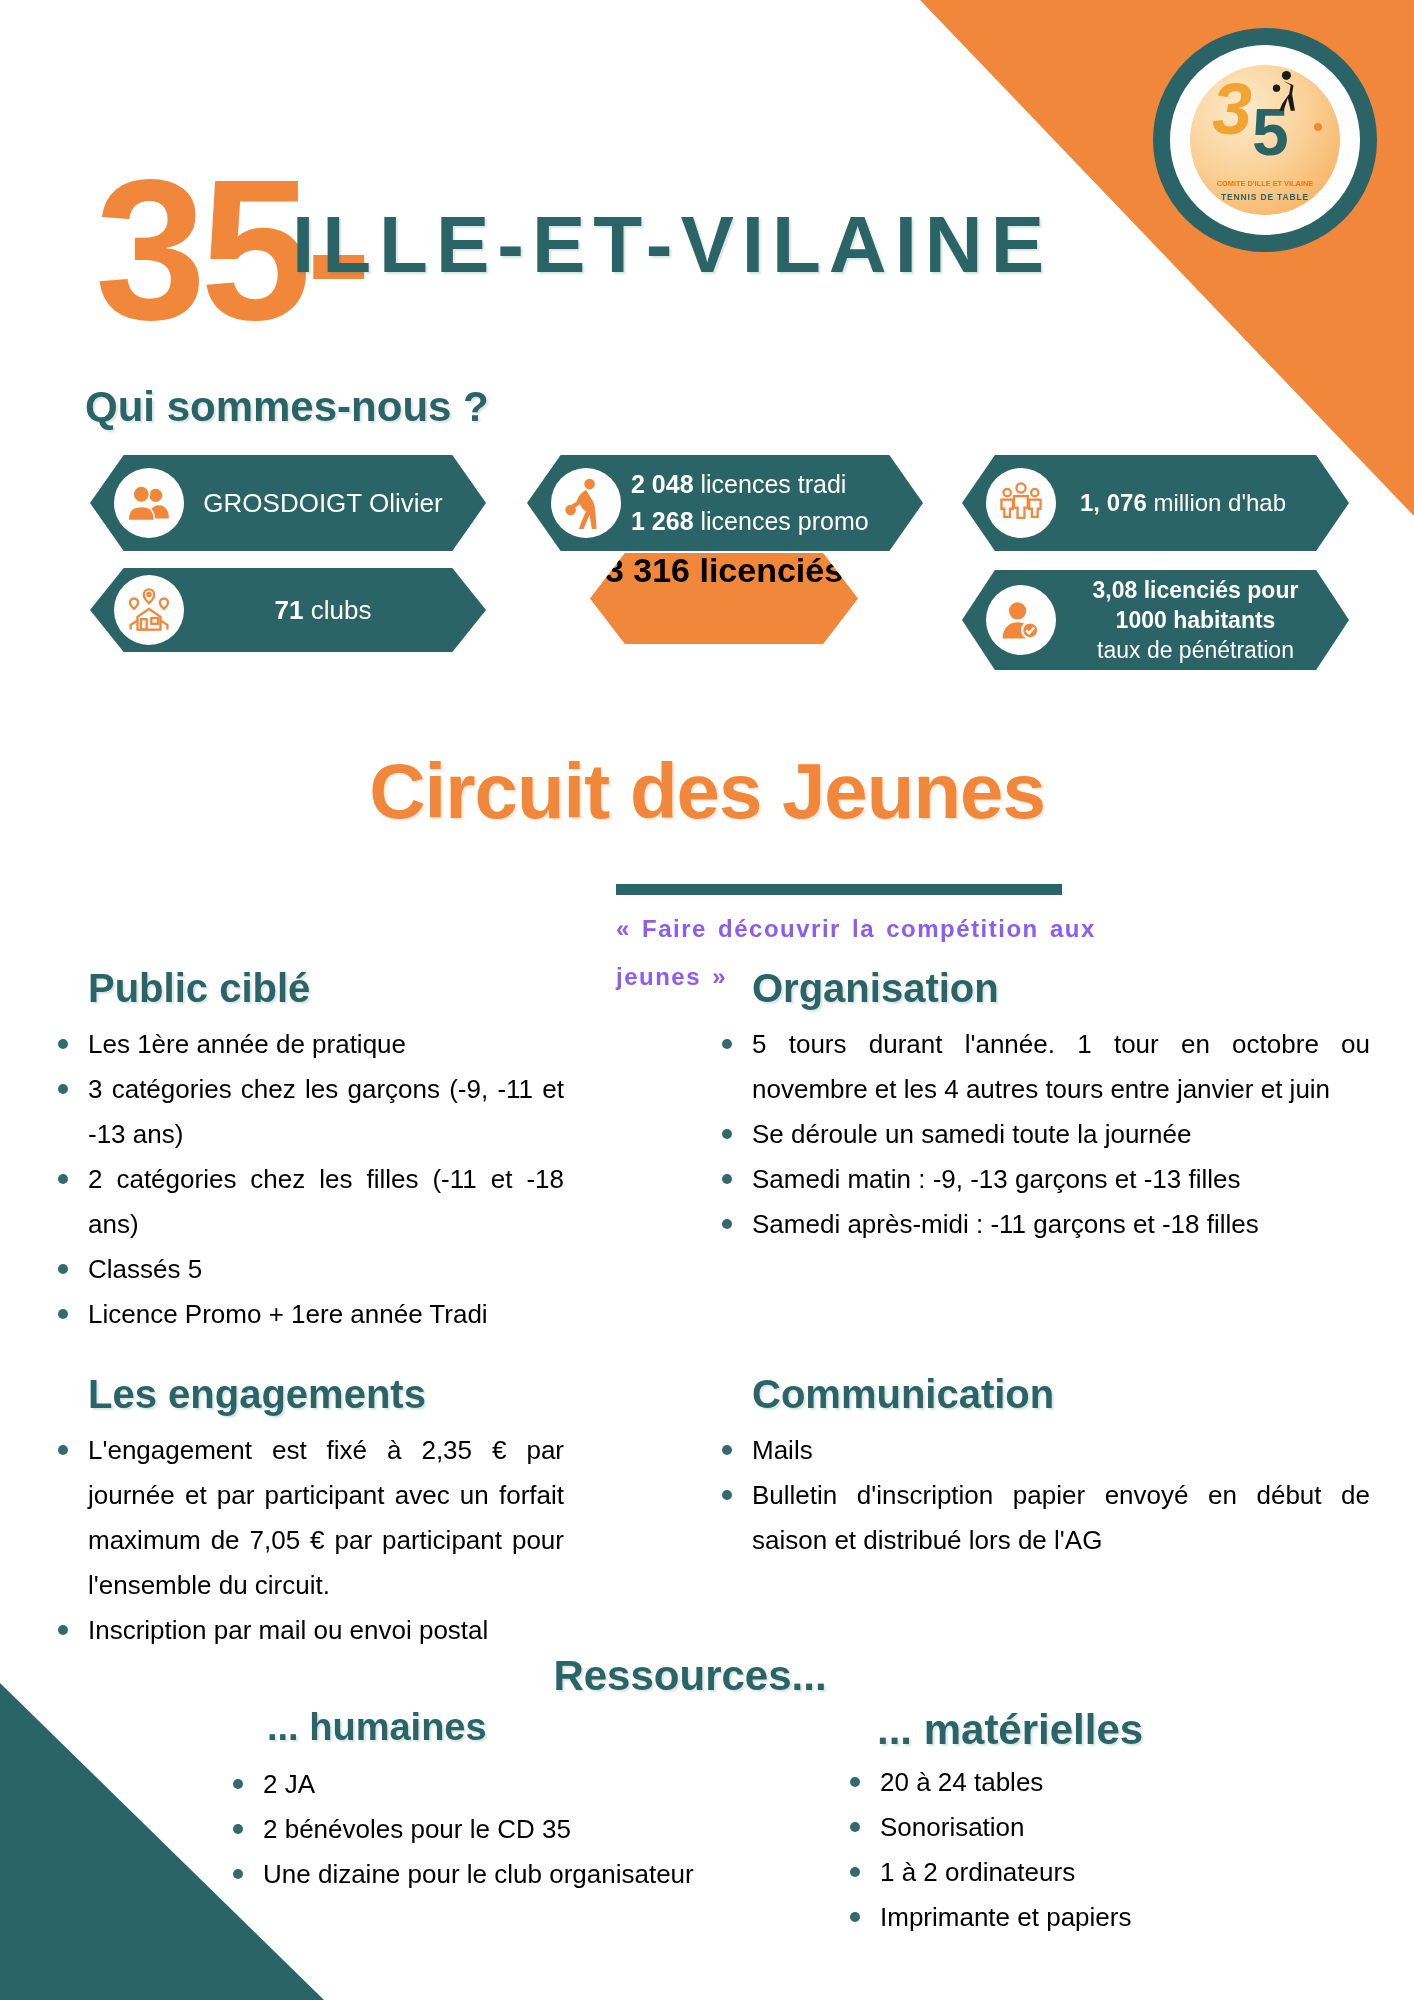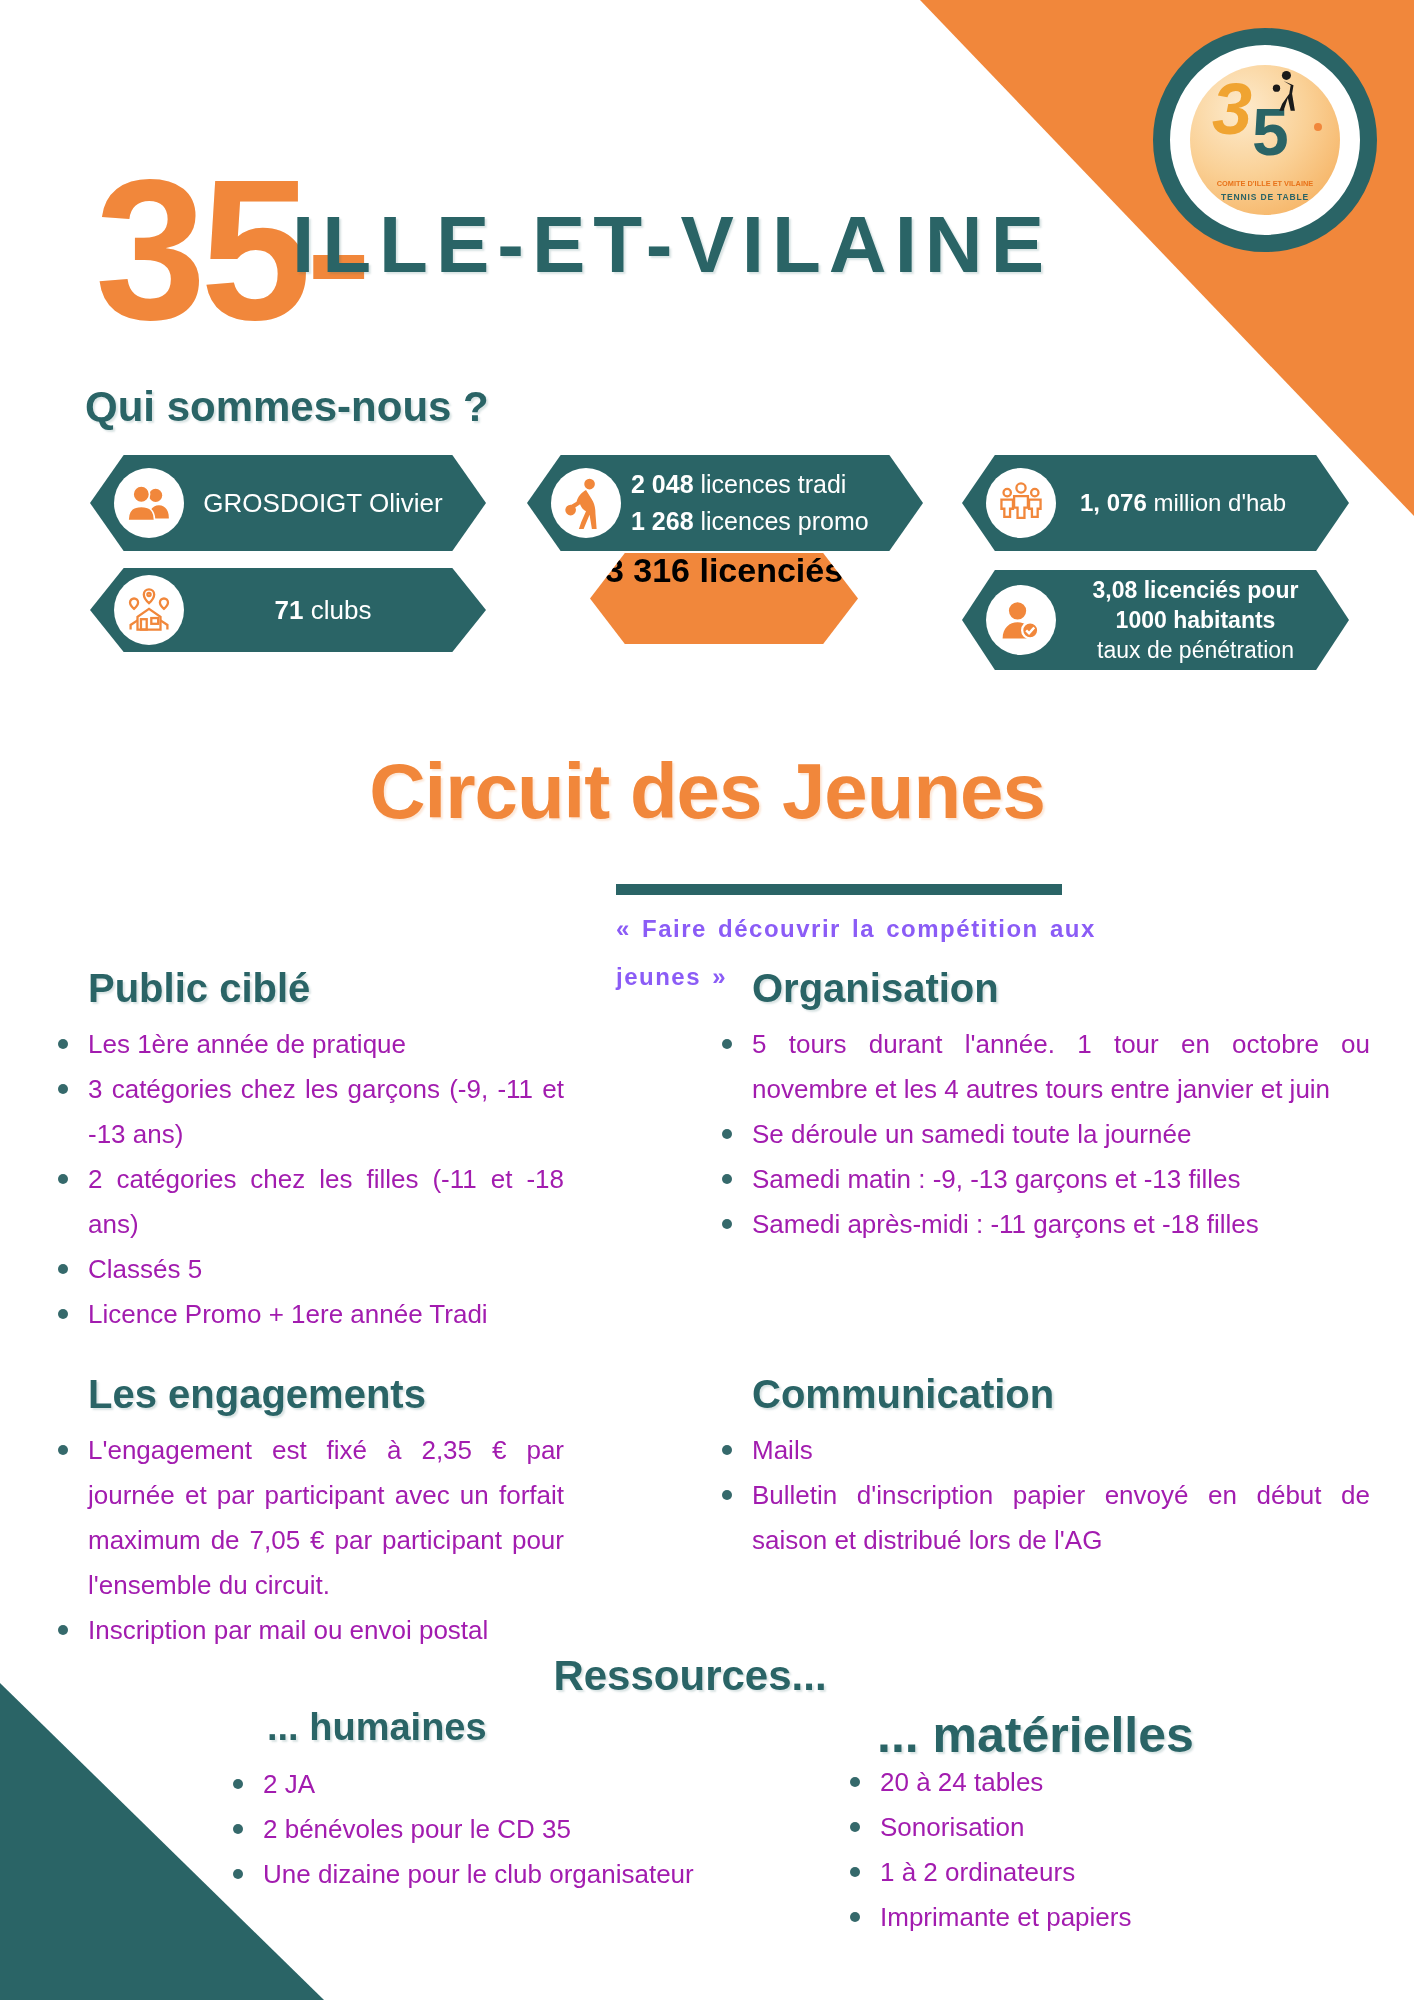--- a/index.html
+++ b/index.html
@@ -72,38 +72,38 @@
     text-shadow:2px 2px 2px rgba(241,135,59,.2);}
   #title-bar{left:616px;top:884px;width:446px;height:11px;background:#2A6466;}
   #quote{left:616px;top:905px;width:520px;font-size:24px;font-weight:bold;color:#8b5cf6;
     letter-spacing:1.5px;word-spacing:3px;line-height:48px;}
   #quote span{display:block;}
 
   
   .sec-h{position:absolute;font-size:40px;font-weight:bold;color:#2A6466;
     text-shadow:2px 2px 2px rgba(42,100,102,.18);}
   ul.blist{position:absolute;margin:0;padding:0;list-style:none;
-    font-size:26px;line-height:45px;color:#a21caf;}
+    font-size:26px;line-height:45px;color:#000000;}
   ul.blist li{position:relative;padding-left:38px;}
   ul.blist li::before{content:"";position:absolute;left:8px;top:17px;width:10px;height:10px;
     border-radius:50%;background:#35696B;}
   ul.blist li.just{text-align:justify;}
   #h-public{left:88px;top:966px;}
   #ul-public{left:50px;top:1022px;width:514px;}
   #h-org{left:752px;top:966px;}
   #ul-org{left:714px;top:1022px;width:656px;}
   #h-eng{left:88px;top:1372px;}
   #ul-eng{left:50px;top:1428px;width:514px;}
   #h-comm{left:752px;top:1372px;}
   #ul-comm{left:714px;top:1428px;width:656px;}
 
   
   #h-resources{left:0;width:1380px;top:1652px;text-align:center;font-size:42px;}
   #h-humaines{left:267px;top:1706px;font-size:38px;}
-  #h-materielles{left:877px;top:1706px;font-size:50px;}
+  #h-materielles{left:877px;top:1706px;font-size:42px;}
   #ul-humaines{left:225px;top:1762px;width:500px;}
   #ul-materielles{left:842px;top:1760px;width:430px;}
 
   svg{display:block;}
 </style>
 </head>
 <body>
 
 <div class="abs" id="top-triangle"></div>
 <div class="abs" id="bottom-triangle"></div>

